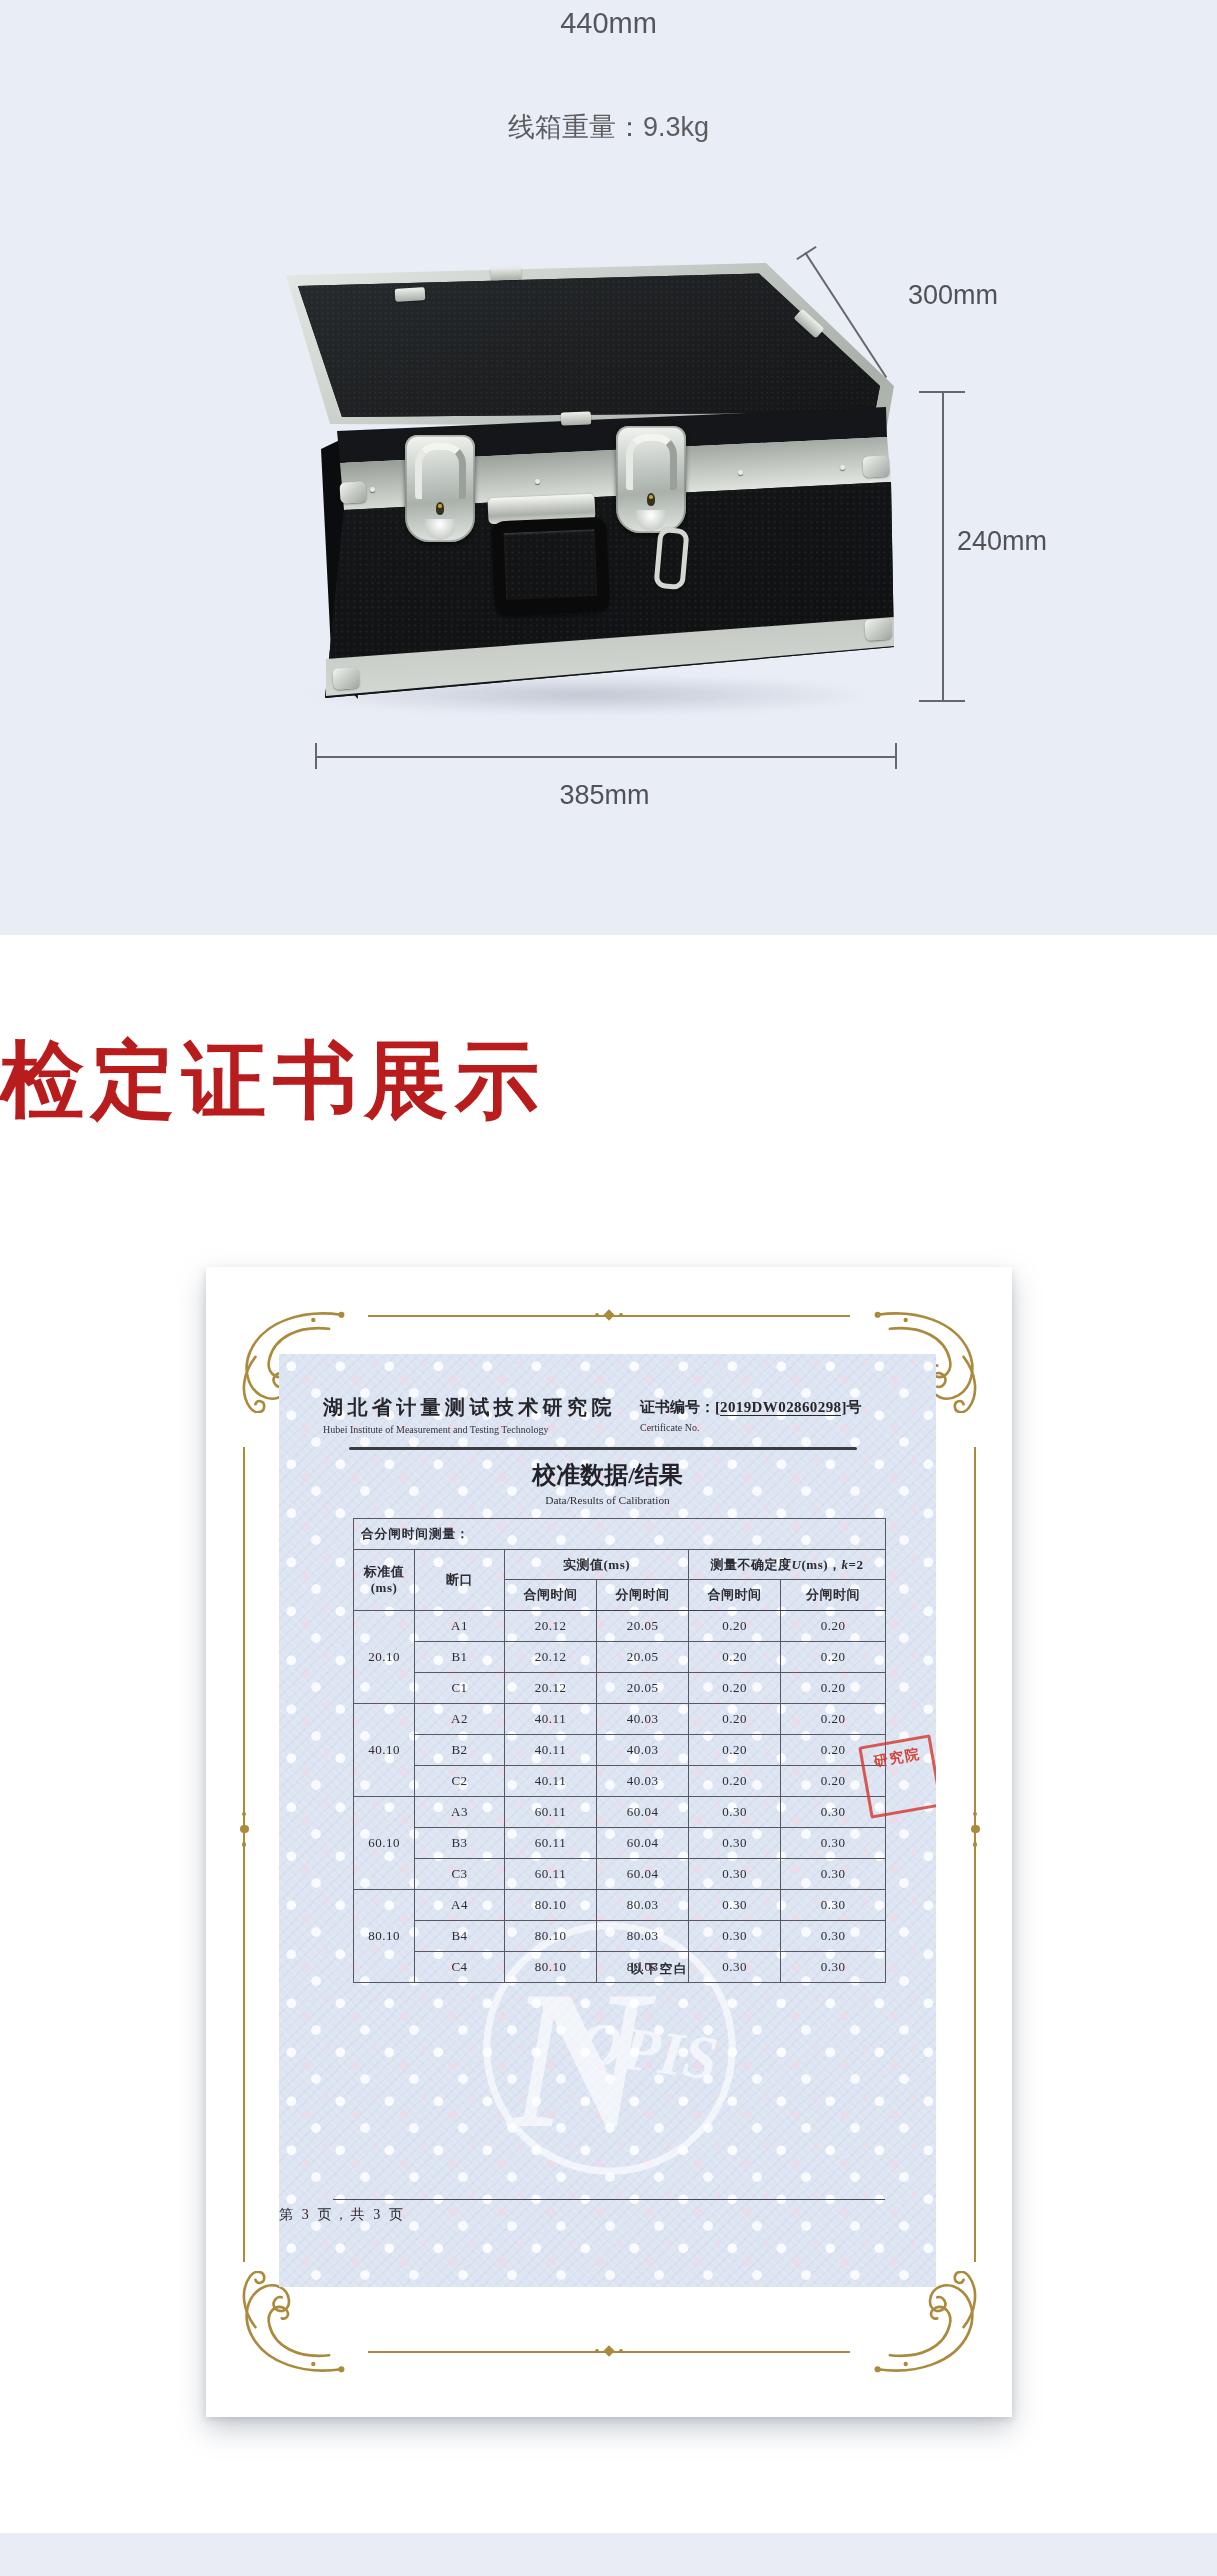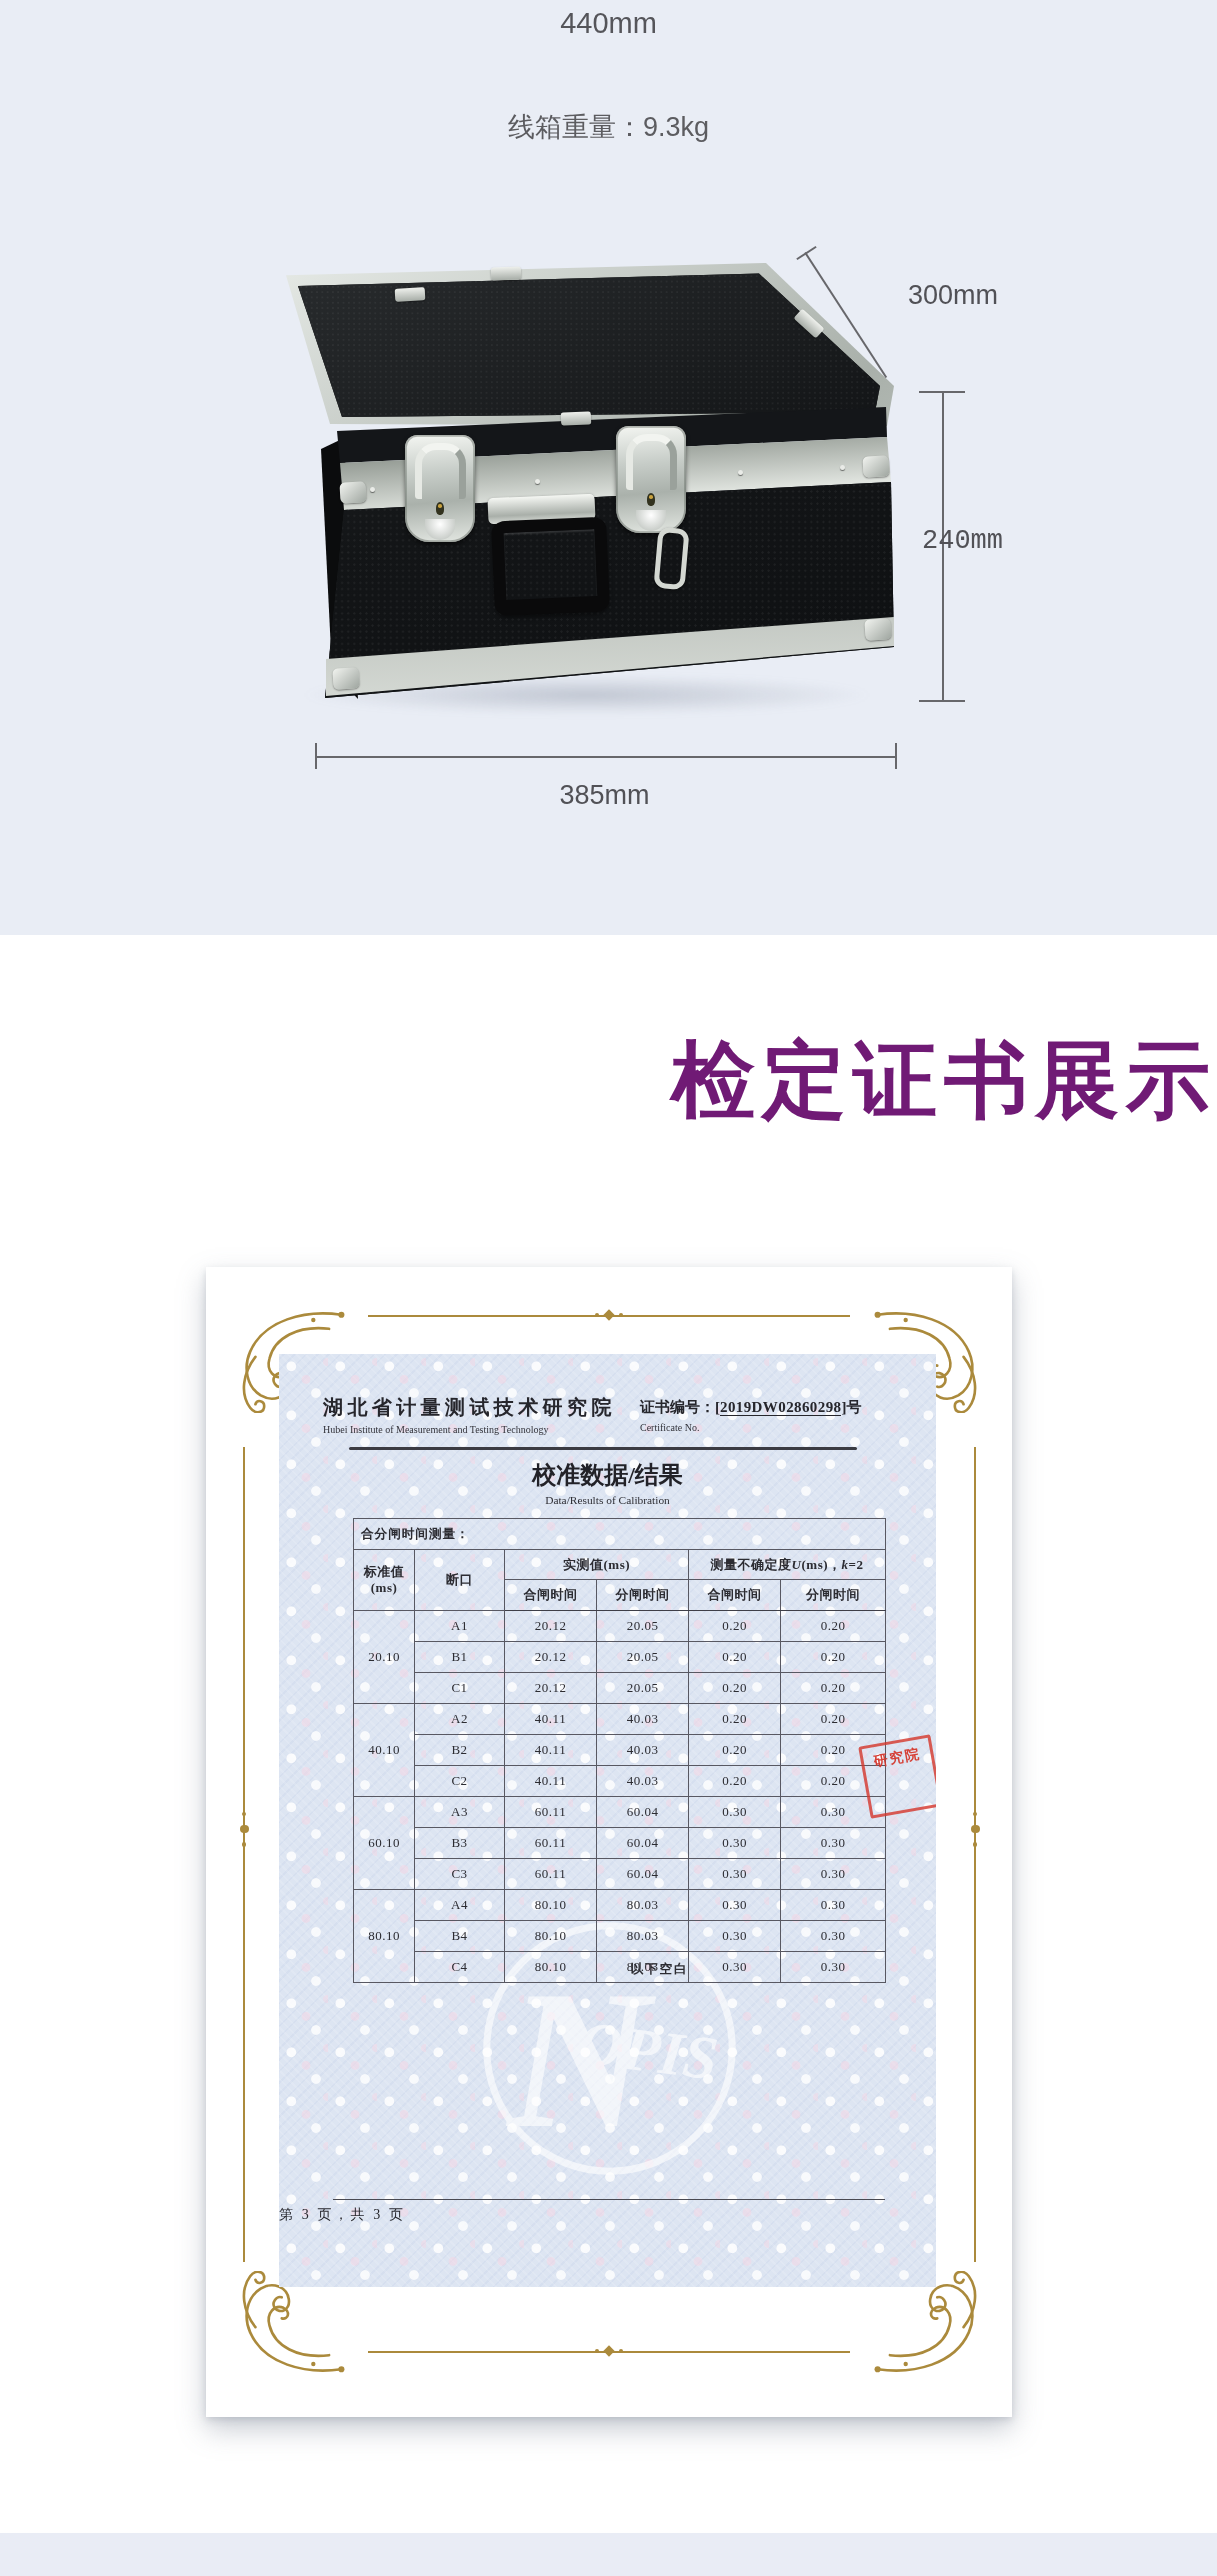--- a/index.html
+++ b/index.html
@@ -65,29 +65,29 @@
 
   
   .dim-line{background:#67676b;}
   .dim-label{font-size:27px;color:#515156;}
   .diag-300{left:806px;top:252px;width:149px;height:2.1px;transform-origin:0 0;transform:rotate(57deg);}
   .diag-300-cap{left:795px;top:252px;width:23px;height:2.1px;transform:rotate(-33deg);}
   .label-300{left:908px;top:280px;}
   .v-240{left:942px;top:393px;width:2.1px;height:309px;}
   .v-240-cap1{left:919px;top:391px;width:46px;height:2.1px;}
   .v-240-cap2{left:919px;top:700px;width:46px;height:2.1px;}
-  .label-240{left:922px;top:526px;font-family:Liberation Mono, monospace;}
+  .label-240{left:957px;top:526px;}
   .h-385{left:316px;top:756px;width:581px;height:2.1px;}
   .h-385-cap1{left:315px;top:743px;width:2.1px;height:26px;}
   .h-385-cap2{left:895px;top:743px;width:2.1px;height:26px;}
   .label-385{left:517px;top:780px;width:175px;text-align:center;}
 
   
-  .section-title{left:0;top:1024px;width:1217px;text-align:right;font-size:84px;font-weight:700;
-                 color:#701a75;letter-spacing:7px;}
+  .section-title{left:0;top:1024px;width:1217px;text-align:left;font-size:84px;font-weight:700;
+                 color:#b91c1c;letter-spacing:7px;}
 
   
   .card{left:206px;top:1267px;width:806px;height:1150px;background:#ffffff;
         box-shadow:0 12.3px 26px rgba(110,120,140,.38),0 2.6px 7px rgba(110,120,140,.25);}
   .gold-line{position:absolute;height:2.3px;background:#ab8a3c;}
   .gl-top{left:162px;top:48px;width:482px;}
   .gl-bottom{left:162px;top:1084px;width:482px;}
   .gold-vline{position:absolute;width:2.3px;background:#ab8a3c;}
   .gv-left{left:37px;top:180px;height:815px;}
   .gv-right{left:768px;top:180px;height:815px;}

